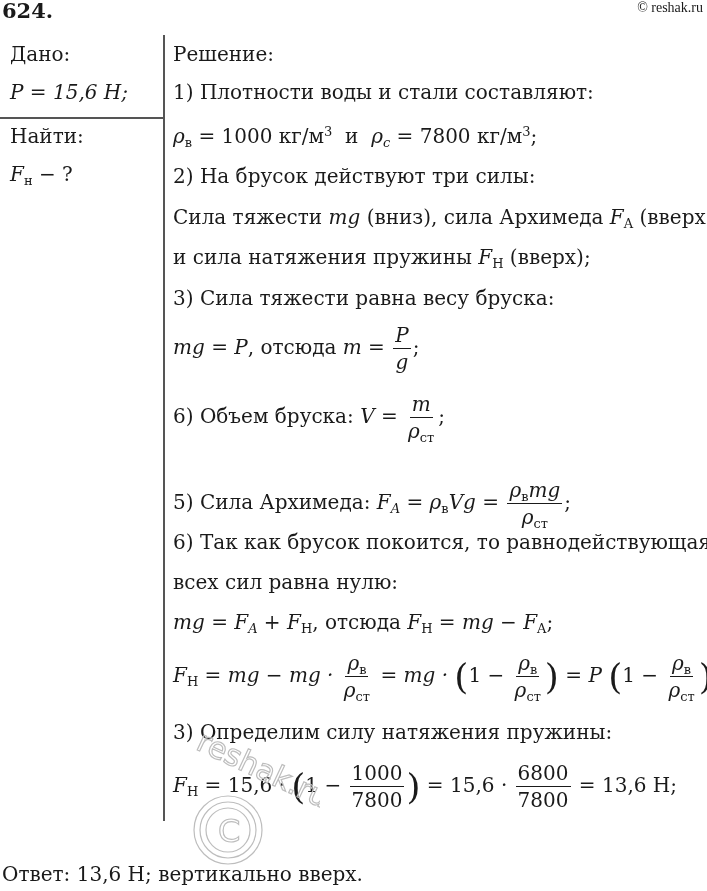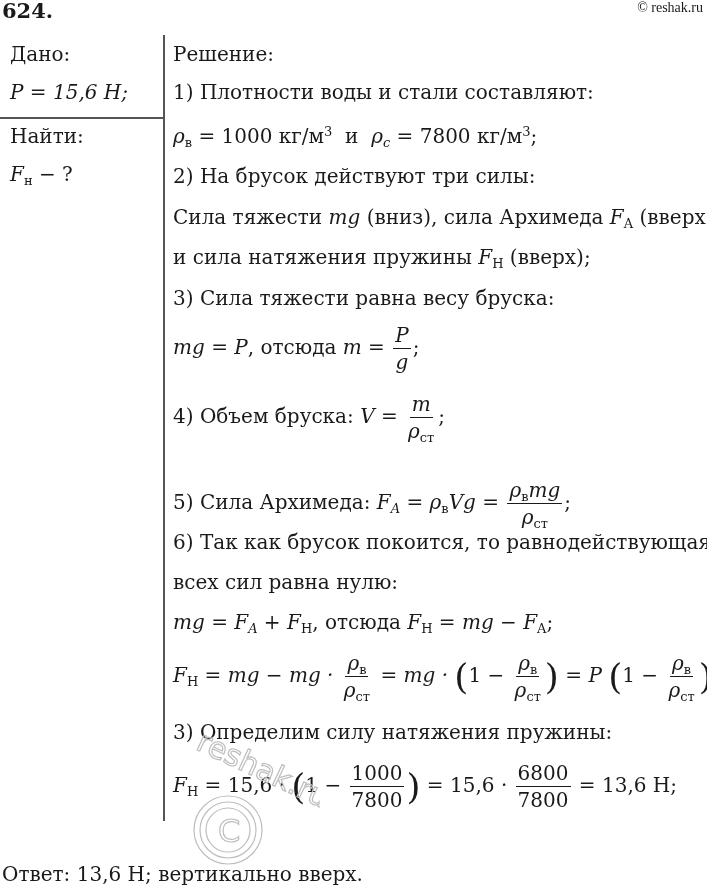--- a/index.html
+++ b/index.html
@@ -53,21 +53,21 @@
   <span>и сила натяжения пружины </span><span class="i">F</span><sub>Н</sub><span> (вверх);</span>
 </div>
 <div class="abs txt" style="left:173px; top:286px;">3) Сила тяжести равна весу бруска:</div>
 <div class="abs txt" style="left:173px; top:322px;">
   <span class="i">mg = P</span><span>, отсюда </span><span class="i">m = </span><span class="frac">
       <span class="num i">P</span>
       <span class="den i">g</span>
     </span><span>;</span>
 </div>
 <div class="abs txt" style="left:173px; top:391px;">
-  <span>4) Объем бруска: </span><span class="i">V = </span><span class="frac">
+  <span>6) Объем бруска: </span><span class="i">V = </span><span class="frac">
       <span class="num i">m</span>
       <span class="den"><span class="i">ρ</span><sub>ст</sub></span>
     </span><span>;</span>
 </div>
 <div class="abs txt" style="left:173px; top:477px;">
   <span>5) Сила Архимеда: </span><span class="i">F</span><sub class="i">A</sub><span> = </span><span class="i">ρ</span><sub>в</sub><span class="i">Vg = </span><span class="frac">
       <span class="num"><span class="i">ρ</span><sub>в</sub><span class="i">mg</span></span>
       <span class="den"><span class="i">ρ</span><sub>ст</sub></span>
     </span><span>;</span>
 </div>

